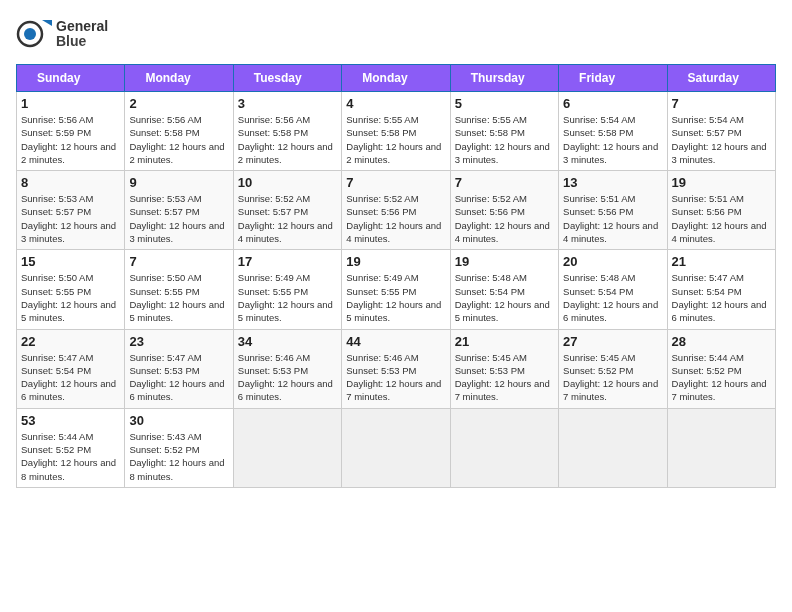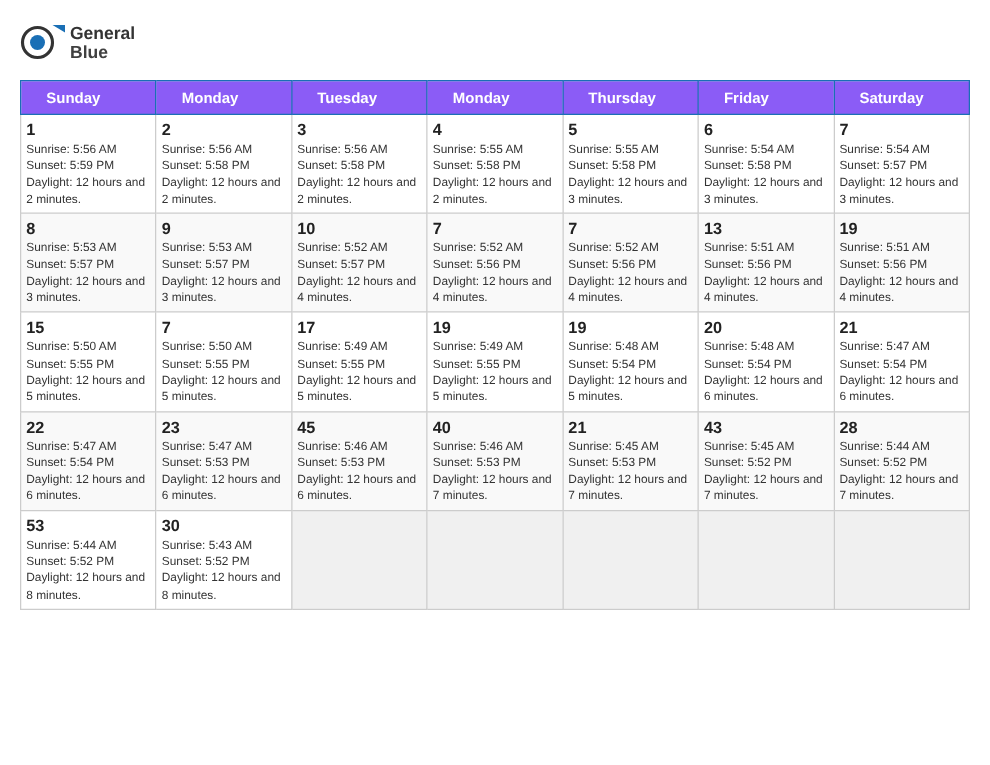--- a/index.html
+++ b/index.html
@@ -287,45 +287,45 @@
       </td>
         <td>
         <span class="day-num">23</span>
         <div class="day-info">
           Sunrise: 5:47 AM<br>
           Sunset: 5:53 PM<br>
           Daylight: 12 hours and 6 minutes.
         </div>
       </td>
         <td>
-        <span class="day-num">45</span>
+        <span class="day-num">34</span>
         <div class="day-info">
           Sunrise: 5:46 AM<br>
           Sunset: 5:53 PM<br>
           Daylight: 12 hours and 6 minutes.
         </div>
       </td>
         <td>
-        <span class="day-num">40</span>
+        <span class="day-num">44</span>
         <div class="day-info">
           Sunrise: 5:46 AM<br>
           Sunset: 5:53 PM<br>
           Daylight: 12 hours and 7 minutes.
         </div>
       </td>
         <td>
         <span class="day-num">21</span>
         <div class="day-info">
           Sunrise: 5:45 AM<br>
           Sunset: 5:53 PM<br>
           Daylight: 12 hours and 7 minutes.
         </div>
       </td>
         <td>
-        <span class="day-num">43</span>
+        <span class="day-num">27</span>
         <div class="day-info">
           Sunrise: 5:45 AM<br>
           Sunset: 5:52 PM<br>
           Daylight: 12 hours and 7 minutes.
         </div>
       </td>
         <td>
         <span class="day-num">28</span>
         <div class="day-info">
           Sunrise: 5:44 AM<br>

